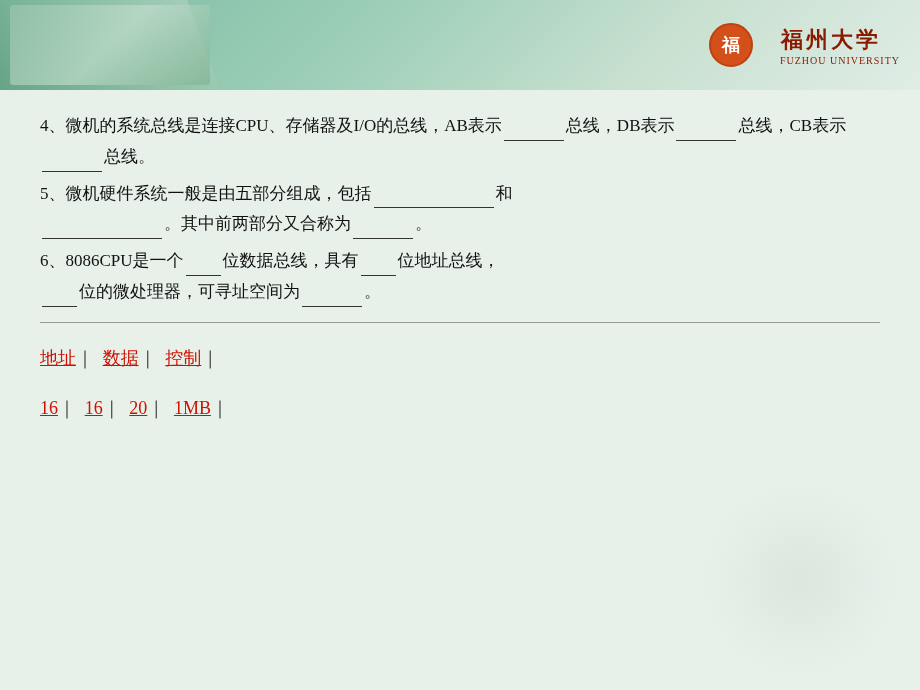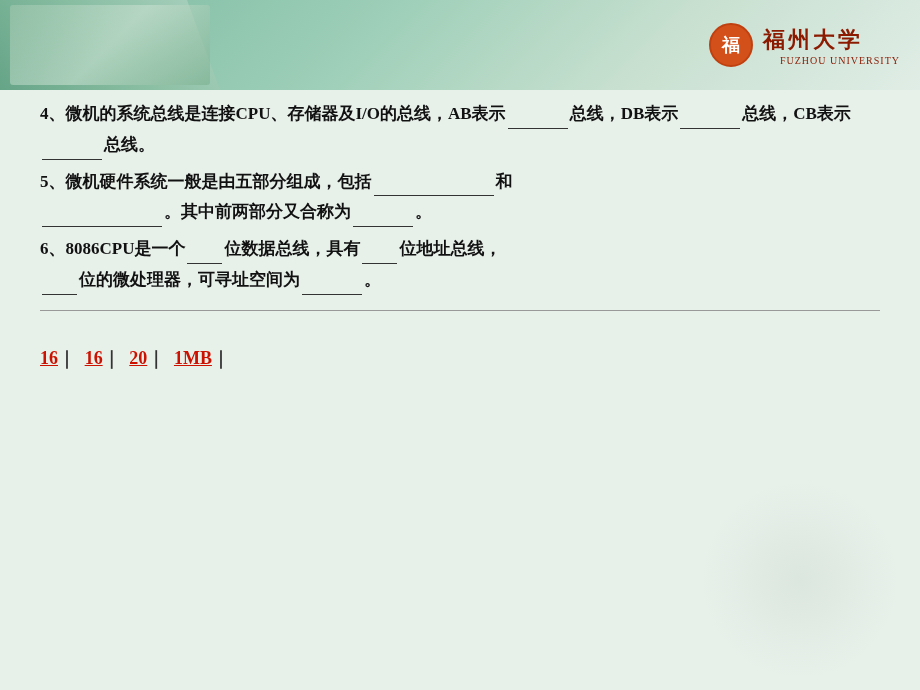--- a/index.html
+++ b/index.html
@@ -71,37 +71,37 @@
       display: flex;
       flex-direction: column;
     }
 
     .logo-chinese {
       color: #8b1a00;
       font-size: 22px;
       font-weight: bold;
       font-family: "KaiTi", "楷体", serif;
       letter-spacing: 3px;
+      margin-left: 18px;
     }
 
     .logo-english {
       color: #8b1a00;
       font-size: 10px;
       letter-spacing: 1px;
       margin-left: 17px;
     }
 
     
     .main-content {
       position: relative;
       z-index: 5;
-      padding: 8px 40px 10px 40px;
+      padding: 20px 40px 10px 40px;
       background: rgba(232, 240, 234, 0.95);
       min-height: 600px;
-      font-weight: bold;
     }
 
     .question-block {
       margin-bottom: 6px;
       font-size: 17px;
       color: #111;
       line-height: 1.75;
     }
 
     .blank {
@@ -140,21 +140,21 @@
       text-decoration-color: #cc1100;
       font-size: 18px;
     }
 
     .answer-sep {
       color: #333;
       font-size: 18px;
     }
 
     .answer-numbers {
-      margin-top: 12px;
+      margin-top: 20px;
       font-size: 18px;
     }
   </style>
 </head>
 <body>
 
 <div class="header">
   <div class="header-left-decoration"></div>
   <div class="header-img-overlay"></div>
 
@@ -182,20 +182,25 @@
 
   <div class="question-block">
     <span>6</span><span>、8086CPU是一个</span><span class="blank blank-short">&nbsp;&nbsp;&nbsp;&nbsp;</span><span>位数据总线，具有</span><span class="blank blank-short">&nbsp;&nbsp;&nbsp;</span><span>位地址总线，</span><br>
     <span class="blank blank-short">&nbsp;&nbsp;&nbsp;</span><span>位的微处理器，可寻址空间为</span><span class="blank blank-medium">&nbsp;&nbsp;&nbsp;&nbsp;&nbsp;&nbsp;&nbsp;</span><span>。</span>
   </div>
 
   <hr class="divider">
 
   <div class="answers-section">
 
+    <div class="answer-row">
+      <span class="answer-item">地址</span><span class="answer-sep">｜</span>&nbsp;
+      <span class="answer-item">数据</span><span class="answer-sep">｜</span>&nbsp;
+      <span class="answer-item">控制</span><span class="answer-sep">｜</span>
+    </div>
 
 
 
     <div class="answer-row answer-numbers">
       <span class="answer-item">16</span><span class="answer-sep">｜</span>&nbsp;
       <span class="answer-item">16</span><span class="answer-sep">｜</span>&nbsp;
       <span class="answer-item">20</span><span class="answer-sep">｜</span>&nbsp;
       <span class="answer-item">1MB</span><span class="answer-sep">｜</span>
     </div>
 

